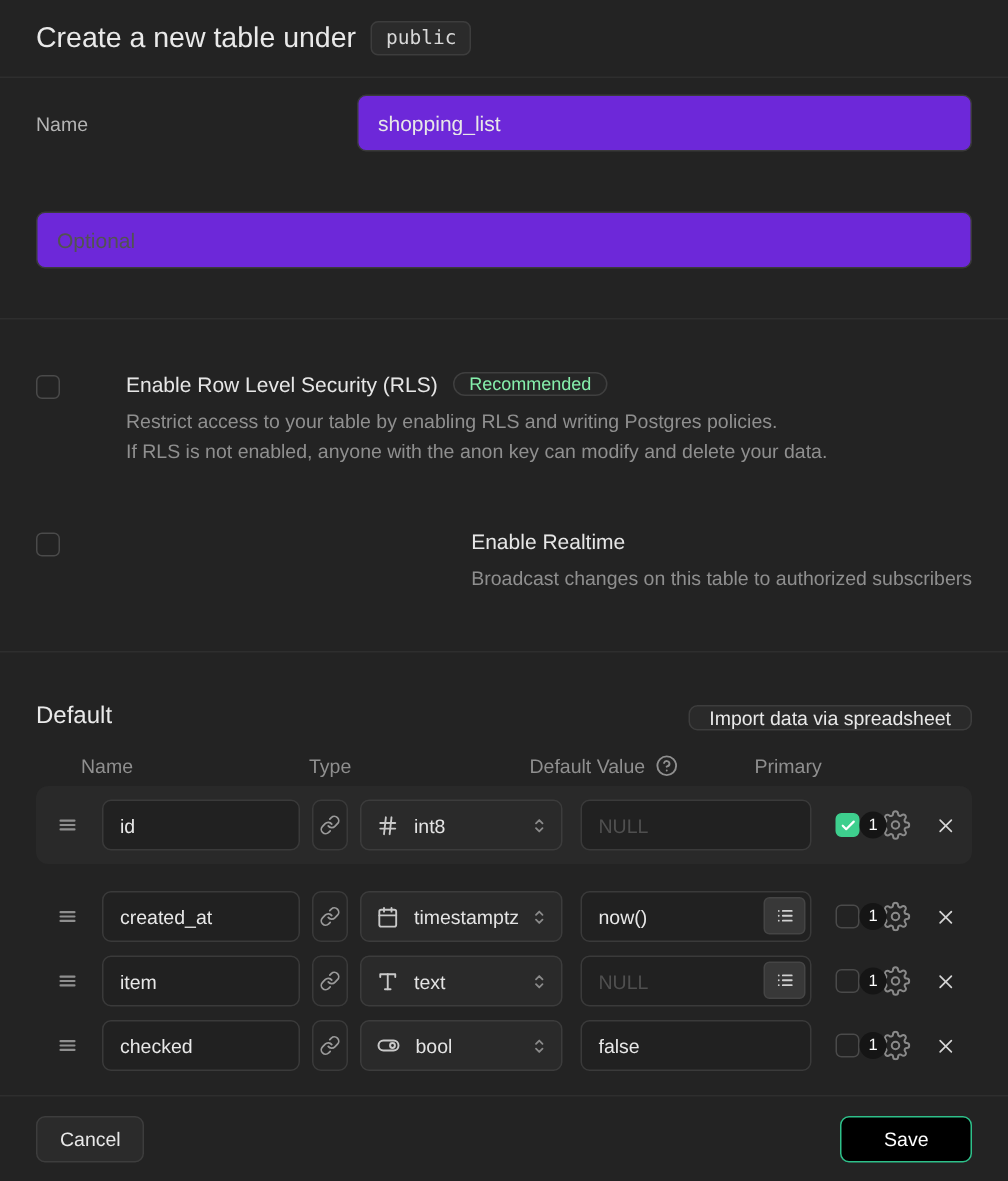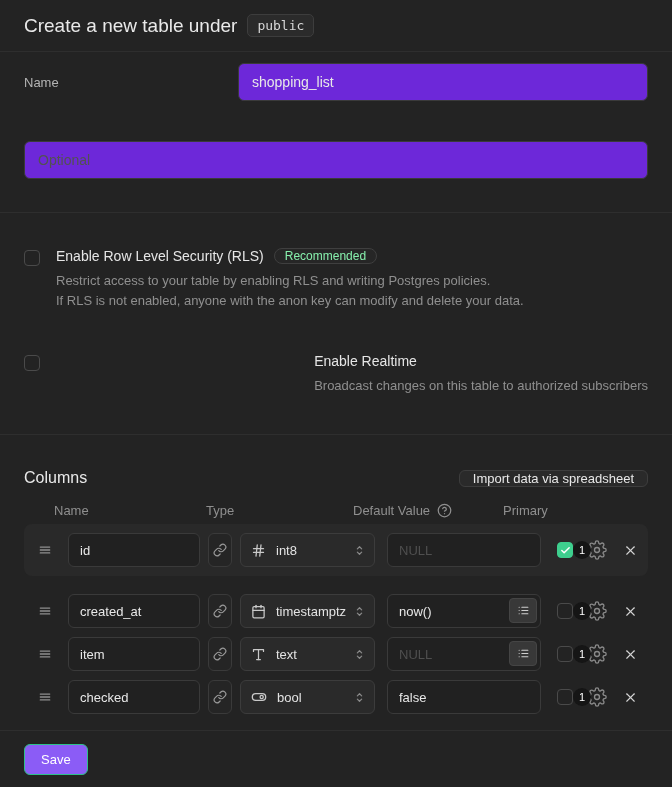--- a/index.html
+++ b/index.html
@@ -29,21 +29,21 @@
   .form-label { width:214px; font-size:13px; color:#b4b4b4; padding-top:12px; }
   .text-input {
     flex:1; height:38px; background:#6d28d9; border:1px solid #3a3a3a;
     border-radius:6px; color:#e8e8e8; font-size:14px; padding:0 13px;
     font-family:"Liberation Sans", sans-serif; outline:none;
   }
   .text-input::placeholder { color:#525252; }
 
   
   .toggles-section { padding:35px 24px 38px 24px; }
-  .toggle-block { display:flex; }
+  .toggle-block { display:flex;gap:28px; }
   .toggle-block + .toggle-block { margin-top:42px;justify-content:space-between; }
   .checkbox {
     width:16px; height:16px; border:1px solid #4a4a4a; border-radius:4px;
     background:transparent; flex:none; margin-top:2px; cursor:pointer;
   }
   .checkbox.checked { background:#3ecf8e; border-color:#3ecf8e;
     display:flex; align-items:center; justify-content:center; }
   .toggle-body { margin-left:16px; }
   .toggle-label-row { display:flex; align-items:center; }
   .toggle-label { font-size:14px; color:#e6e6e6; }
@@ -128,22 +128,22 @@
   .dlg-footer {
     margin-top:auto; height:61px; display:flex; align-items:center;
     justify-content:space-between; padding:0 24px; border-top:0;
   }
   .cancel-btn {
     background:#2b2b2b; border:1px solid #3d3d3d; border-radius:6px;
     color:#e8e8e8; font-size:13px; padding:7px 15px; cursor:pointer;
     font-family:"Liberation Sans", sans-serif;
   }
   .save-btn {
-    background:#8b5cf6; border:1px solid #2ec08a; border-radius:6px;
-    color:#ffffff; font-size:13px; padding:7px 16px; cursor:pointer;
+    background:#000000; border:1px solid #2ec08a; border-radius:6px;
+    color:#ffffff; font-size:13px; padding:7px 28px; cursor:pointer;
     font-family:"Liberation Sans", sans-serif;
   }
   .help-icon { color:#8f8f8f; display:flex; align-items:center; }
   svg { display:block; }
 </style>
 </head>
 <body>
 
 <div class="dialog">
 
@@ -182,21 +182,21 @@
         <div class="toggle-label-row">
           <span class="toggle-label">Enable Realtime</span>
         </div>
         <div class="toggle-desc">Broadcast changes on this table to authorized subscribers</div>
       </div>
     </div>
   </div>
 
   <div class="section columns-section" style="border-bottom:1px solid #2e2e2e;">
     <div class="columns-header">
-      <h3 class="columns-title">Columns</h3>
+      <h3 class="columns-title">Default</h3>
       <button class="import-btn">Import data via spreadsheet</button>
     </div>
 
     <div class="col-headers">
       <span class="ch-drag"></span>
       <span class="ch-name">Name</span>
       <span class="ch-link"></span>
       <span class="ch-type">Type</span>
       <span class="ch-default">
         <span>Default Value</span>
@@ -453,16 +453,17 @@
                 <line x1="6" y1="6" x2="18" y2="18"></line>
               </svg>
           </button>
         </div>
       </div>
 
     </div>
   </div>
 
   <div class="dlg-footer">
+    <button class="cancel-btn">Cancel</button>
     <button class="save-btn">Save</button>
   </div>
 
 </div>
 
 </body></html>

